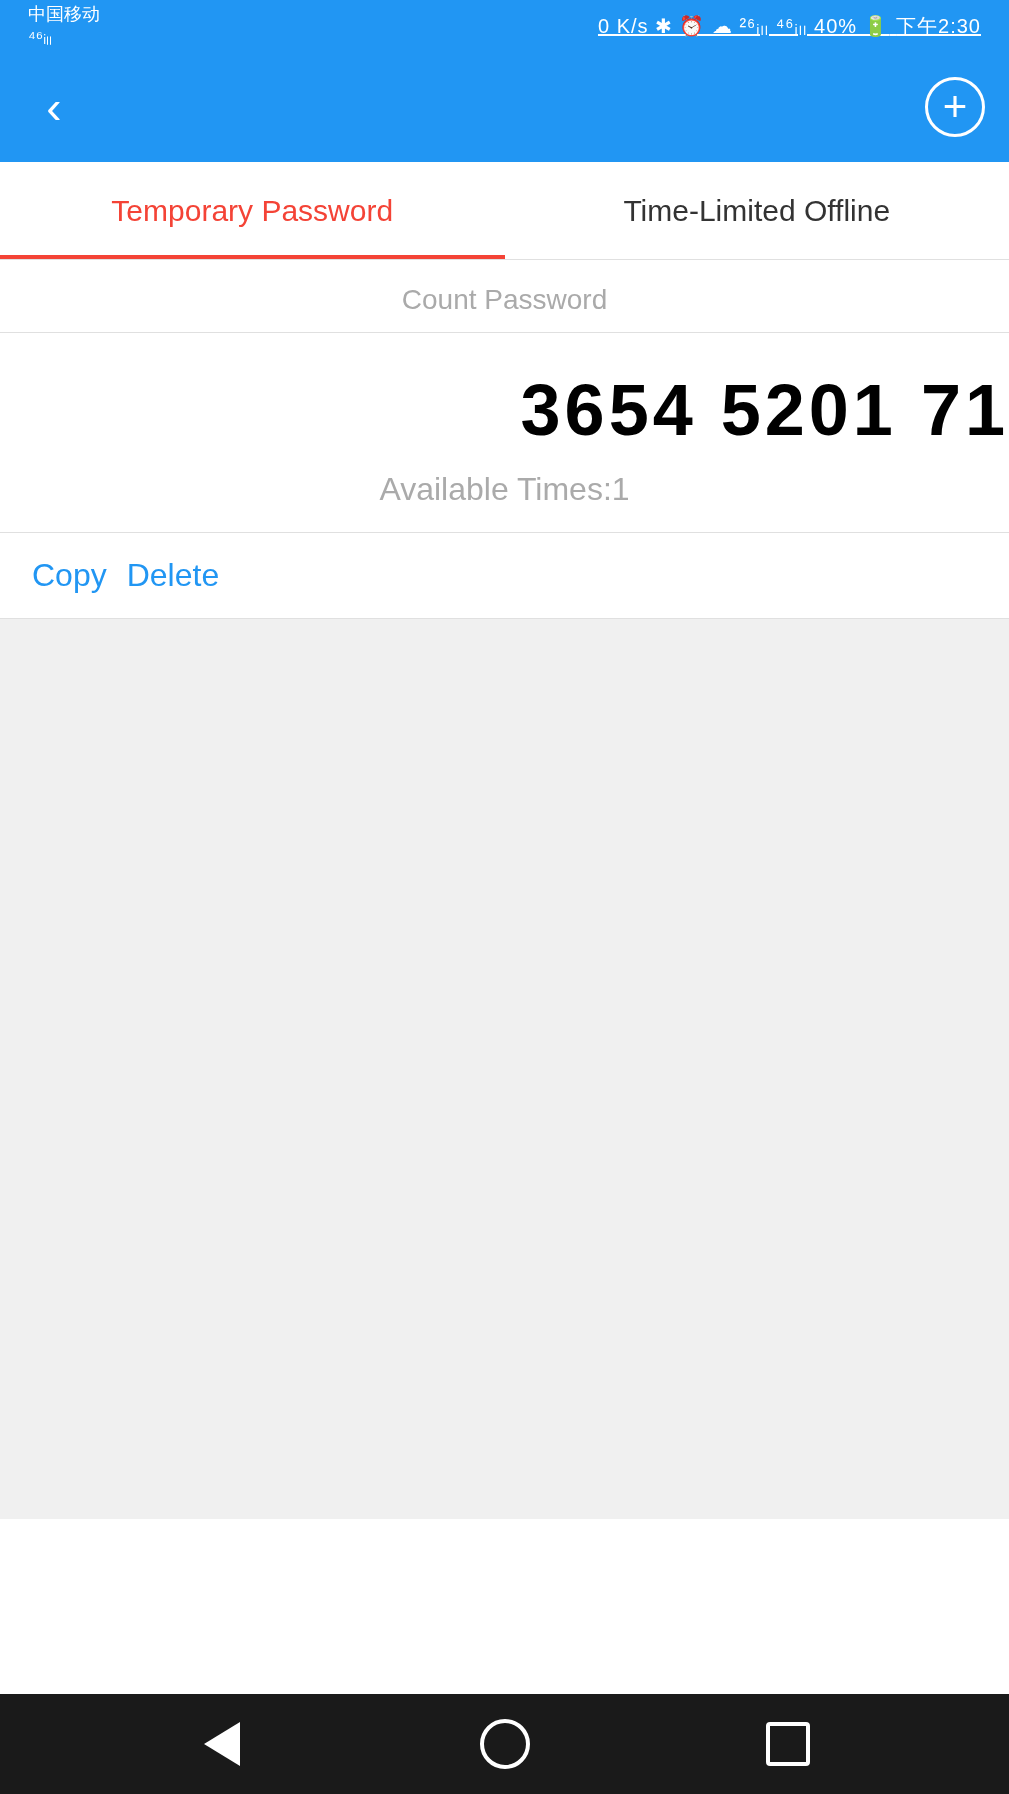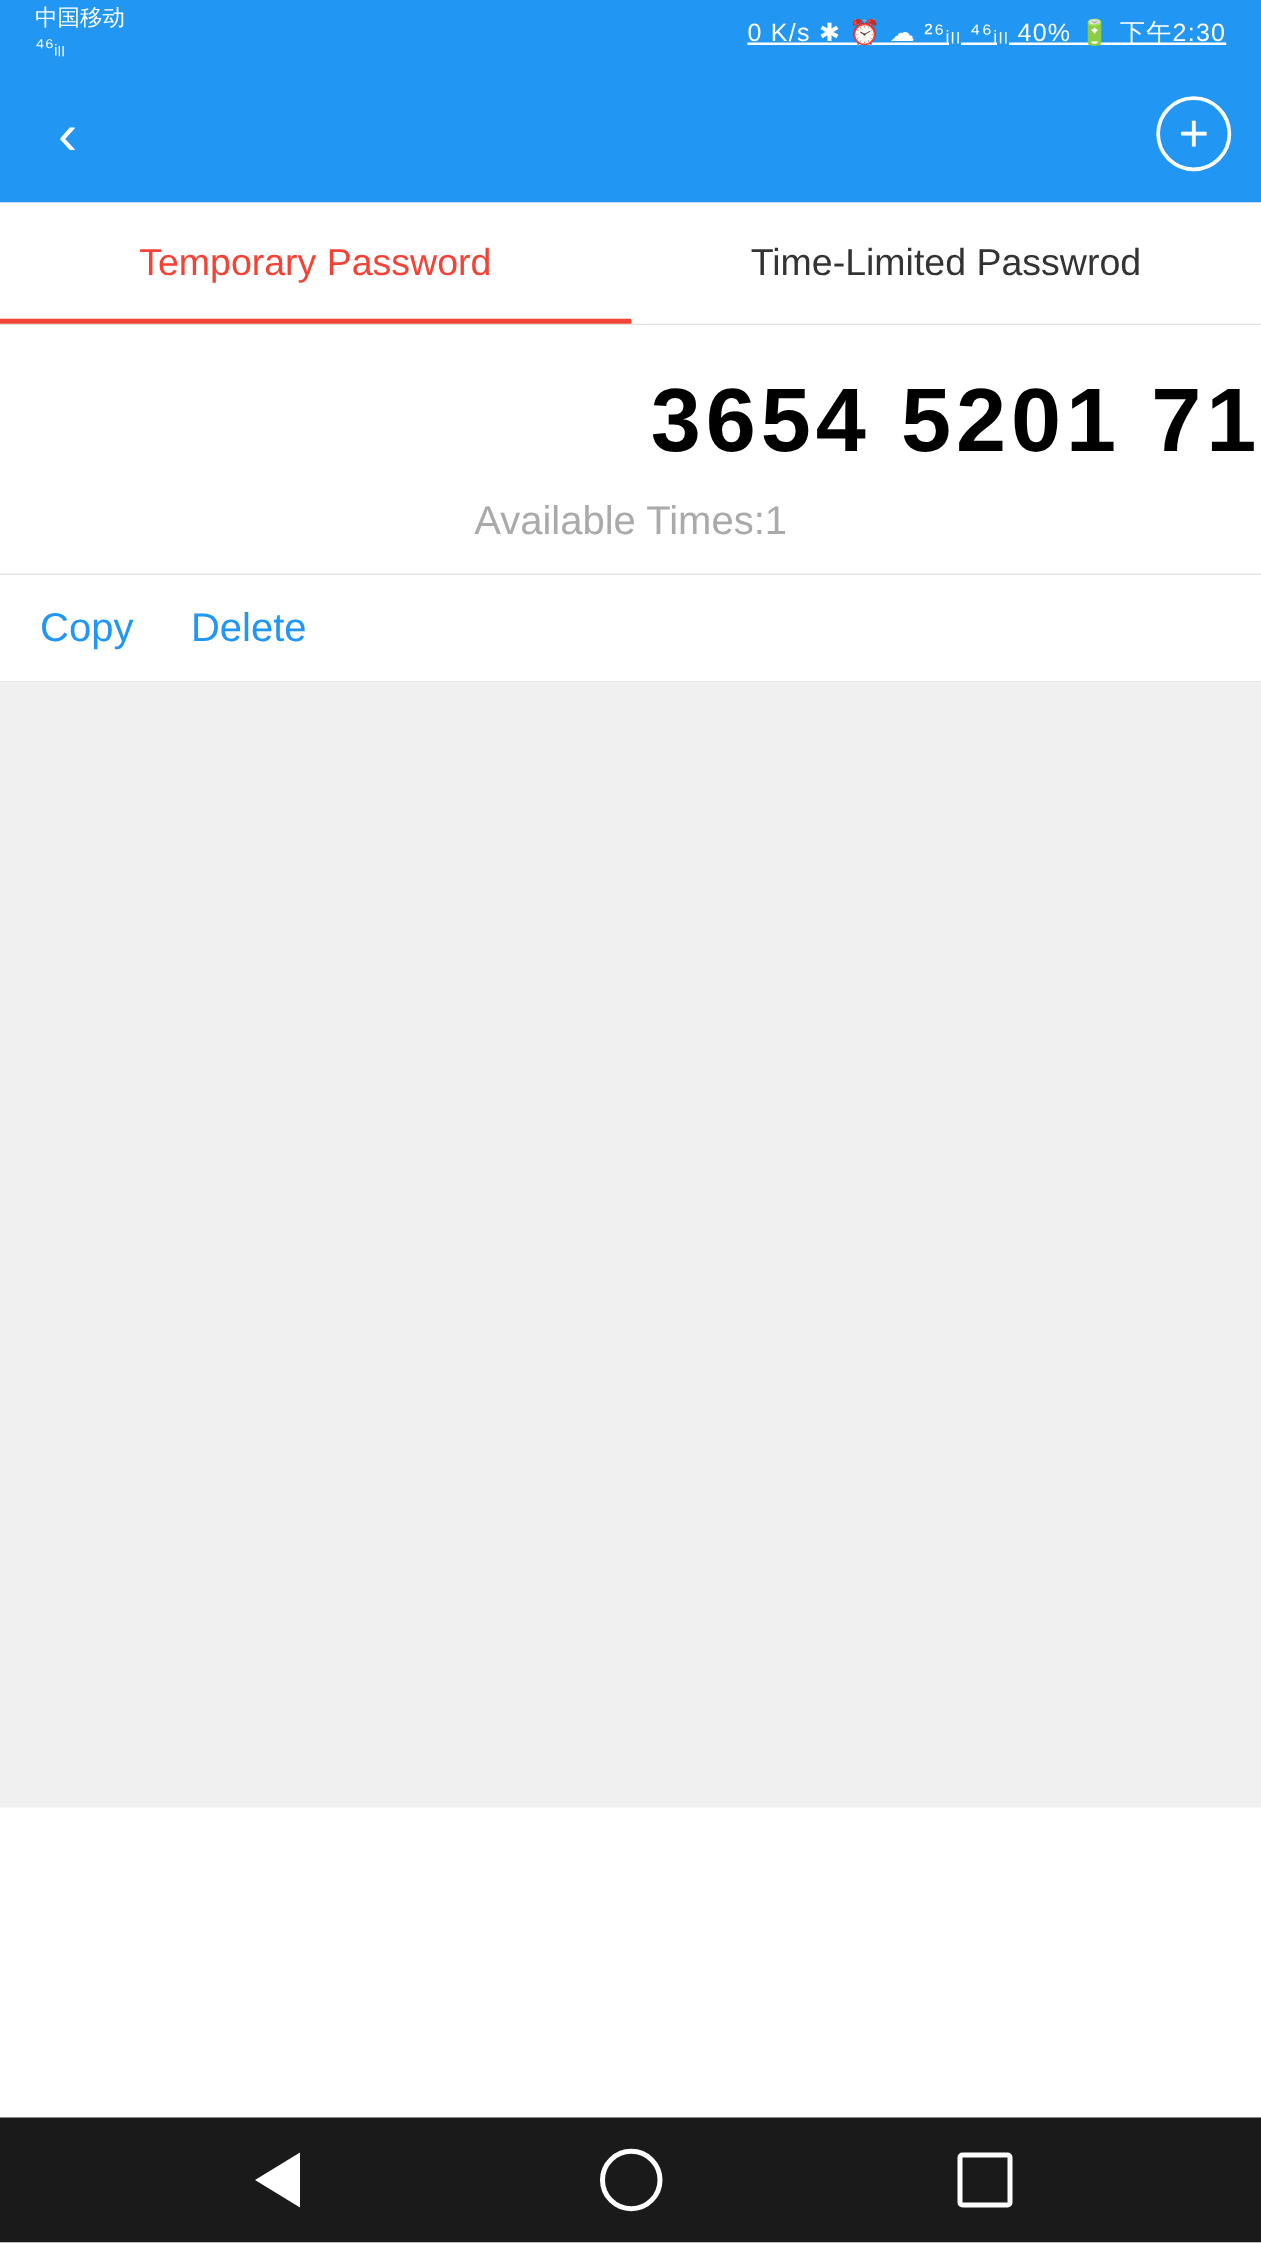--- a/index.html
+++ b/index.html
@@ -162,21 +162,21 @@
       padding: 24px 32px;
     }
 
     .timestamp {
       color: #aaa;
       font-size: 28px;
     }
 
     .card-actions {
       display: flex;
-      gap: 46px;
+      gap: 20px;
       justify-content: center;
     }
 
     .btn-copy, .btn-delete {
       font-size: 32px;
       color: #2196F3;
       cursor: pointer;
       background: none;
       border: none;
       padding: 0;
@@ -252,27 +252,28 @@
 <div class="nav-bar">
   <div class="nav-back">‹</div>
   <div class="nav-add">+</div>
 </div>
 
 <div class="tab-bar">
   <div class="tab-item active">
     <span>Temporary Password</span>
   </div>
   <div class="tab-item">
-    <span>Time-Limited Passwrod</span>
+    <span>Time-Limited Offline</span>
   </div>
 </div>
 
 <div class="content-area">
 
   <div class="password-card">
+    <div class="count-password-label">Count Password</div>
     <div class="password-number">3654 5201 71</div>
     <div class="available-times">Available Times:1</div>
     <div class="card-footer">
       <div class="card-actions">
         <button class="btn-copy">Copy</button>
         <button class="btn-delete">Delete</button>
       </div>
     </div>
   </div>
 

